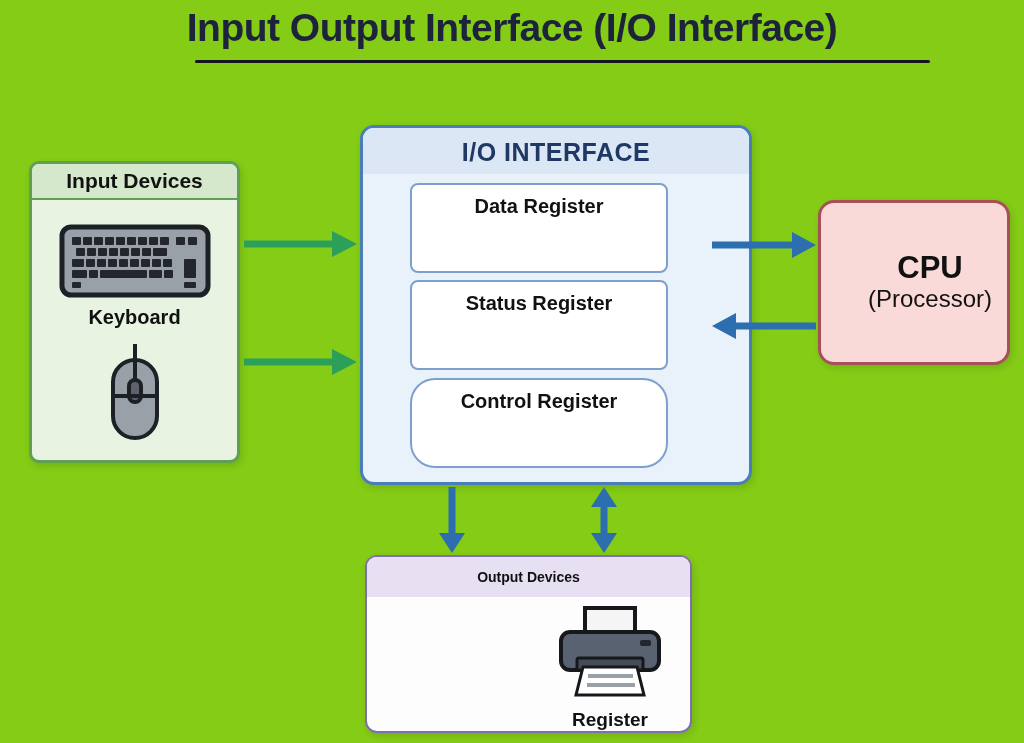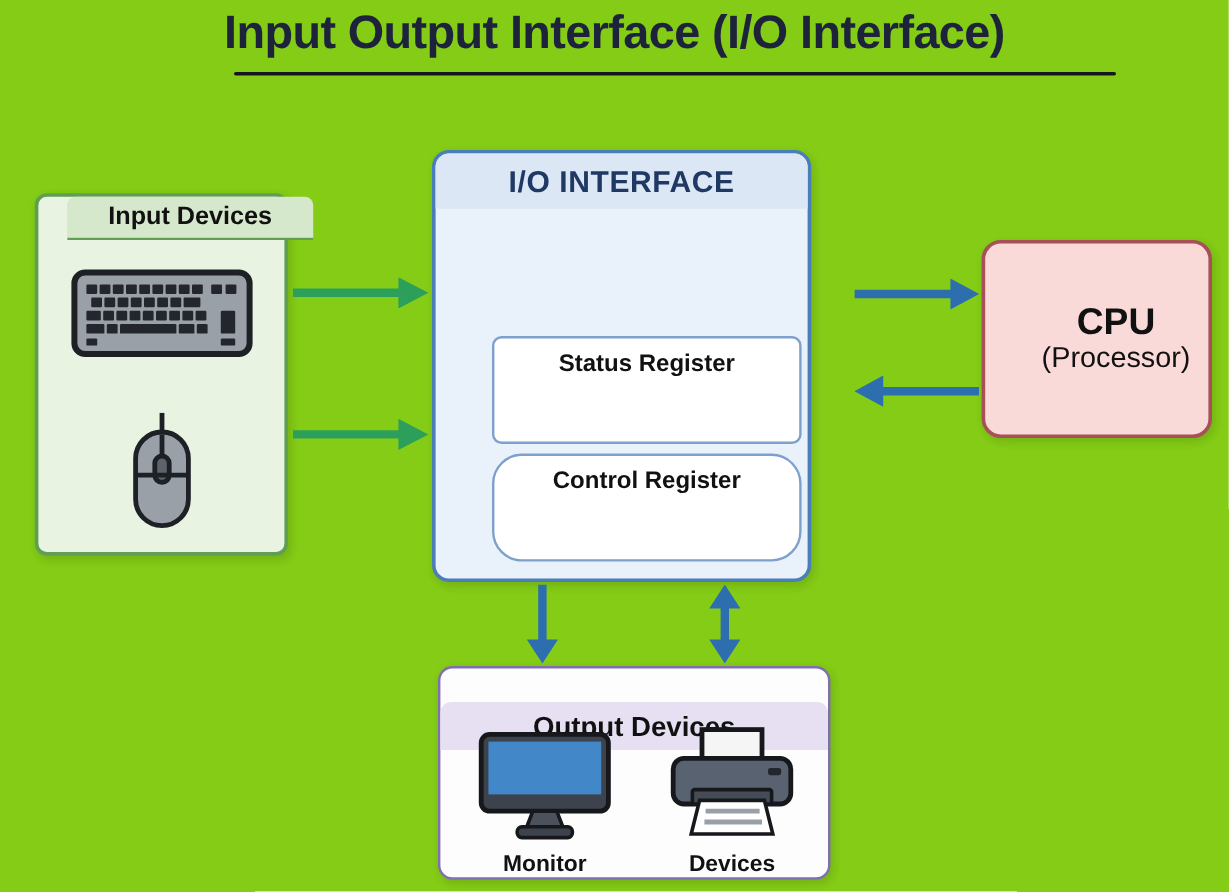--- a/index.html
+++ b/index.html
@@ -18,40 +18,40 @@
   }
   
   .dbox{position:absolute;box-sizing:border-box;border-radius:12px;
         box-shadow:2px 3px 7px rgba(0,0,0,0.13);}
   .dbox .hdr{box-sizing:border-box;width:100%;text-align:center;font-weight:bold;}
   
   .input-box{left:29px;top:161px;width:211px;height:302px;
     background:var(--green-body);border:3px solid var(--green-border);border-radius:10px;}
   .input-box .hdr{height:36px;line-height:34px;font-size:21px;
     background:var(--green-header);border-bottom:2px solid var(--green-border);
-    border-radius:7px 7px 0 0;margin-left:24px;}
+    border-radius:7px 7px 0 0;}
   
-  .io-box{left:360px;top:125px;width:316px;height:360px;
+  .io-box{left:360px;top:125px;width:392px;height:360px;
     background:var(--blue-body);border:3px solid var(--blue-border);border-radius:14px;}
   .io-box .hdr{height:46px;line-height:48px;font-size:25px;color:var(--io-title);
     background:var(--blue-header);border-radius:11px 11px 0 0;letter-spacing:0.5px;}
   .register{position:absolute;left:47px;width:258px;height:90px;box-sizing:border-box;
     background:#ffffff;border:2px solid var(--register-border);border-radius:8px;
     text-align:center;font-size:20px;font-weight:bold;padding-top:10px;}
   
   .cpu-box{left:818px;top:200px;width:192px;height:165px;
     background:var(--red-body);border:3px solid var(--red-border);border-radius:16px;
     display:flex;flex-direction:column;align-items:center;justify-content:center;padding-left:32px;}
   .cpu-main{font-size:31px;font-weight:bold;line-height:1.1;}
   .cpu-sub{font-size:24px;font-weight:normal;line-height:1.2;}
   
   .output-box{left:365px;top:555px;width:327px;height:178px;
     background:var(--purple-body);border:2.5px solid var(--purple-border);border-radius:12px;}
-  .output-box .hdr{height:40px;line-height:40px;font-size:23px;
-    background:var(--purple-header);border-radius:9px 9px 0 0;margin-top:28px;}
+  .output-box .hdr{height:40px;line-height:40px;font-size:14px;
+    background:var(--purple-header);border-radius:9px 9px 0 0;}
   
   .device{position:absolute;text-align:center;}
   .device .dlabel{font-size:19px;font-weight:bold;margin-top:4px;}
   
   .arrow{position:absolute;}
   .c-green{color:var(--green-arrow);}
   .c-blue{color:var(--blue-arrow);}
 </style>
 </head>
 <body>
@@ -100,71 +100,62 @@
             <rect x="13" y="46" width="15" height="8" rx="1"></rect>
               <rect x="30" y="46" width="9" height="8" rx="1"></rect>
               <rect x="41" y="46" width="47" height="8" rx="1"></rect>
               <rect x="90" y="46" width="13" height="8" rx="1"></rect>
               <rect x="105" y="46" width="9" height="8" rx="1"></rect>
             <rect x="13" y="58" width="9" height="6" rx="1"></rect>
               <rect x="125" y="58" width="12" height="6" rx="1"></rect>
           </g>
         </svg>
       </span>
+      <div class="dlabel" style="font-size:20px;">Keyboard</div>
     </div>
     <div class="device" style="left:0;top:180px;width:100%;">
       <span>
         <svg width="62" height="98" viewBox="0 0 62 98">
           <line x1="31" y1="0" x2="31" y2="18" stroke="#1d2025" stroke-width="4"></line>
           <rect x="9" y="16" width="44" height="78" rx="22" fill="#9aa0a8" stroke="#1d2025" stroke-width="4"></rect>
           <line x1="31" y1="18" x2="31" y2="38" stroke="#1d2025" stroke-width="4"></line>
           <rect x="25" y="36" width="12" height="22" rx="6" fill="#5d636c" stroke="#1d2025" stroke-width="4"></rect>
           <line x1="10" y1="52" x2="52" y2="52" stroke="#1d2025" stroke-width="4"></line>
         </svg>
       </span>
     </div>
   </div>
 
   <div class="dbox io-box">
     <div class="hdr">I/O INTERFACE</div>
+    <div class="register" style="top:55px;">Data Register</div>
     <div class="register" style="top:152px;">Status Register</div>
     <div class="register" style="top:250px;border-radius:25px;">Control Register</div>
   </div>
 
   <div class="dbox cpu-box">
     <div class="cpu-main">CPU</div>
     <div class="cpu-sub">(Processor)</div>
   </div>
 
   <div class="dbox output-box">
     <div class="hdr">Output Devices</div>
-    <div class="device" style="left:22px;top:52px;width:130px;">
-      <span>
-        <svg width="112" height="92" viewBox="0 0 112 92">
-          <rect x="3" y="3" width="106" height="64" rx="7" fill="#3c434d" stroke="#16181c" stroke-width="4"></rect>
-          <rect x="9" y="9" width="94" height="44" fill="#4287c7"></rect>
-          <polygon points="46,67 66,67 71,80 41,80" fill="#4b525c" stroke="#16181c" stroke-width="3"></polygon>
-          <rect x="33" y="80" width="46" height="9" rx="4" fill="#3c434d" stroke="#16181c" stroke-width="3"></rect>
-        </svg>
-      </span>
-      <div class="dlabel">Monitor</div>
-    </div>
     <div class="device" style="left:178px;top:48px;width:130px;">
       <span>
         <svg width="112" height="96" viewBox="0 0 112 96">
           <rect x="31" y="3" width="50" height="30" fill="#f5f5f5" stroke="#16181c" stroke-width="4"></rect>
           <rect x="7" y="27" width="98" height="38" rx="9" fill="#596270" stroke="#16181c" stroke-width="4"></rect>
           <rect x="86" y="35" width="11" height="6" rx="2" fill="#23262c"></rect>
           <rect x="23" y="53" width="66" height="12" rx="2" fill="#454c57" stroke="#16181c" stroke-width="3"></rect>
           <polygon points="29,62 83,62 90,90 22,90" fill="#ffffff" stroke="#16181c" stroke-width="3"></polygon>
           <line x1="34" y1="71" x2="79" y2="71" stroke="#9aa0a8" stroke-width="4"></line>
           <line x1="33" y1="80" x2="81" y2="80" stroke="#9aa0a8" stroke-width="4"></line>
         </svg>
       </span>
-      <div class="dlabel">Devices</div>
+      <div class="dlabel">Register</div>
     </div>
   </div>
 
   <span class="arrow c-green" style="left:244px;top:231px;">
     <svg width="113" height="26" viewBox="0 0 113 26">
         <path d="M0 9.5 H88 V0 L113 13 L88 26 V16.5 H0 Z" fill="currentColor"></path>
       </svg>
   </span>
   <span class="arrow c-green" style="left:244px;top:349px;">
     <svg width="113" height="26" viewBox="0 0 113 26">

